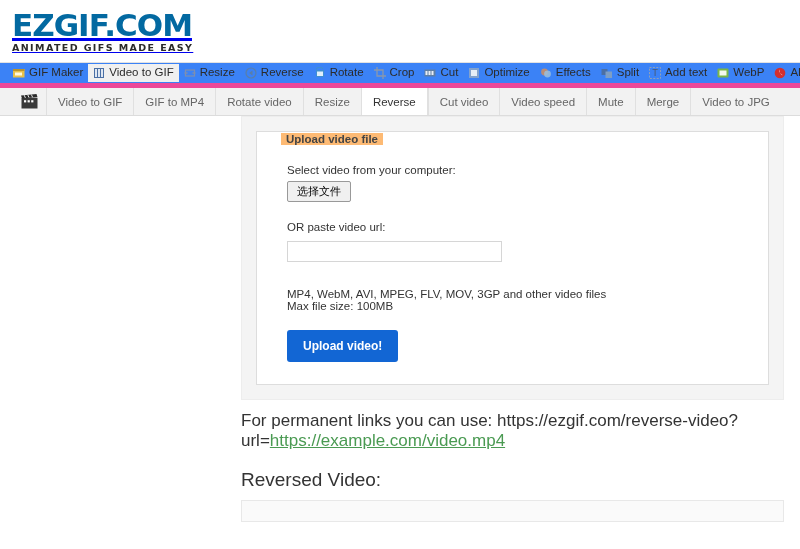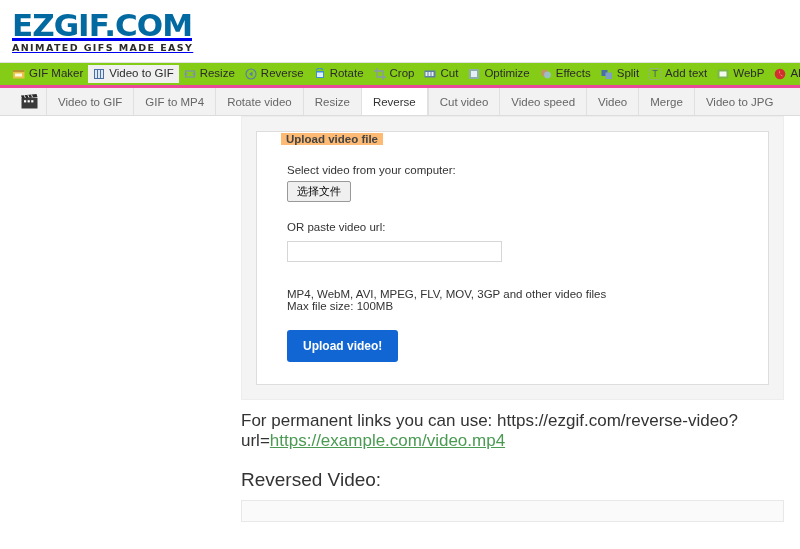--- a/index.html
+++ b/index.html
@@ -29,26 +29,26 @@
     font-size: 9.5px;
     letter-spacing: 1.4px;
     color: #2b2b2b;
     display: block;
     margin-top: 2px;
   }
 
   
   .mainnav {
     border-top: 1px solid #e2e2e2;
-    border-bottom: 3px solid #ec4899;
+    border-bottom: 5px solid #ec4899;
     height: 26px;
     display: flex;
     align-items: center;
     padding-left: 8px;
-    background: #84cc16;
+    background: #3b82f6;
     white-space: nowrap;
   }
   .mainnav-item {
     display: inline-flex;
     align-items: center;
     gap: 4px;
     font-size: 11.5px;
     color: #2b2b2b;
     padding: 3px 5px;
     text-decoration: none;
@@ -321,21 +321,21 @@
       <a class="subnav-item active" href="#">
         <span>Reverse</span>
       </a>
       <a class="subnav-item" href="#">
         <span>Cut video</span>
       </a>
       <a class="subnav-item" href="#">
         <span>Video speed</span>
       </a>
       <a class="subnav-item" href="#">
-        <span>Video</span>
+        <span>Mute</span>
       </a>
       <a class="subnav-item" href="#">
         <span>Merge</span>
       </a>
       <a class="subnav-item" href="#">
         <span>Video to JPG</span>
       </a>
     </div>
 </div>
 

